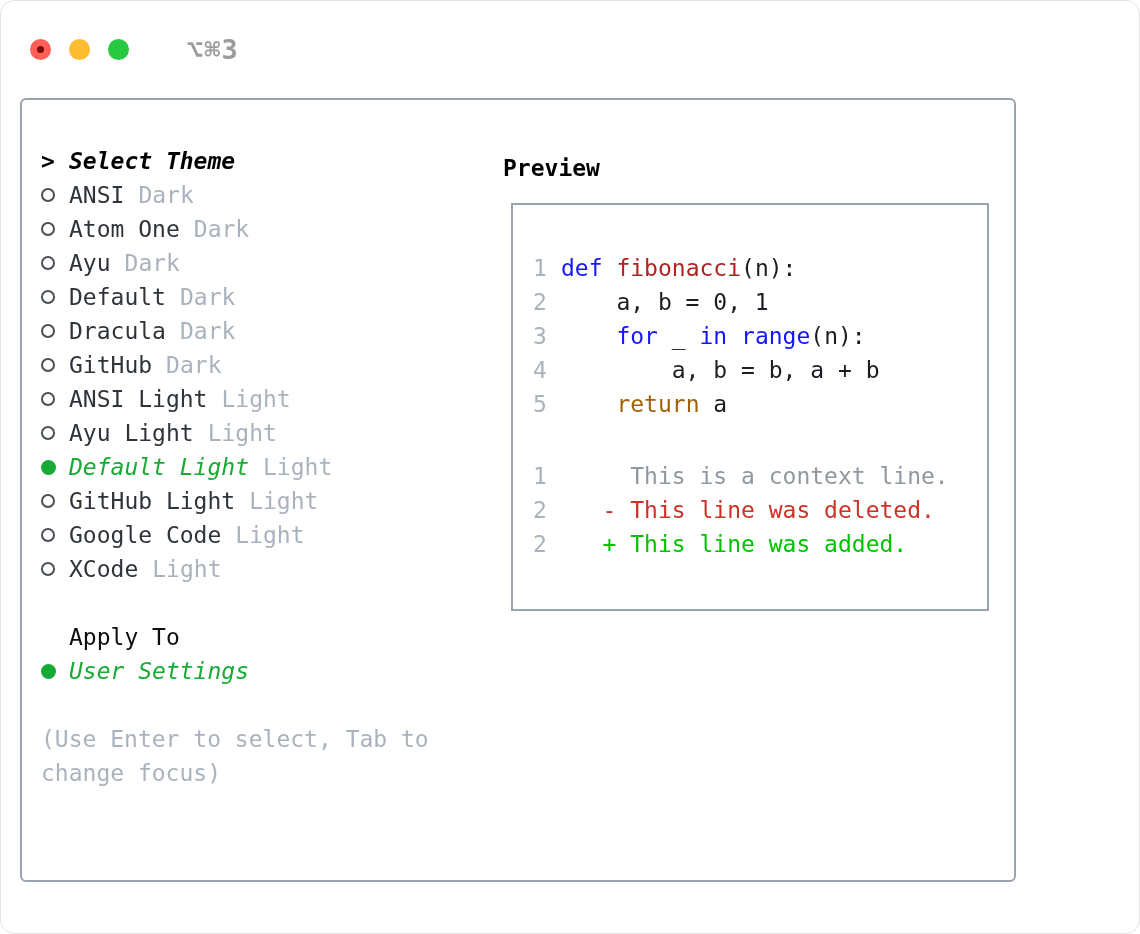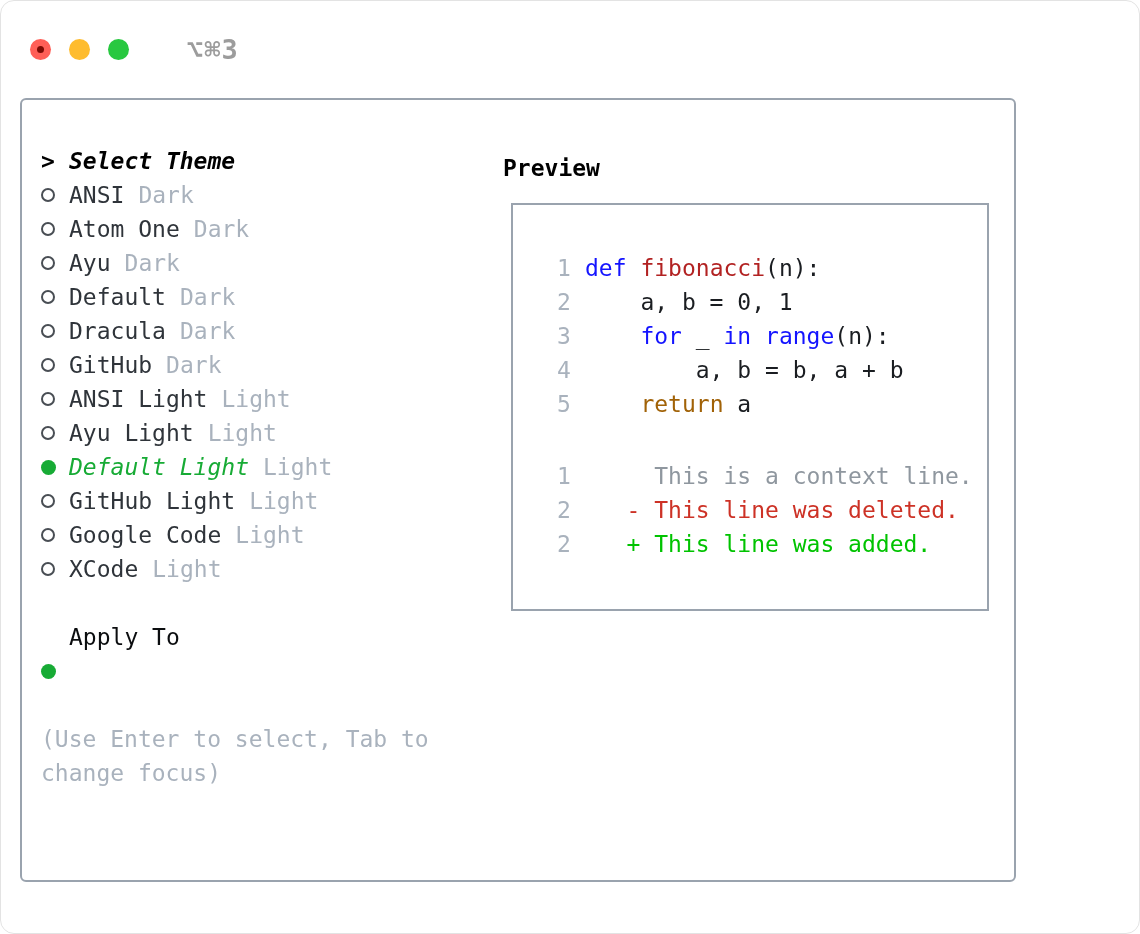--- a/index.html
+++ b/index.html
@@ -33,21 +33,21 @@
   .item-name{color:#2f343a;}
   .item-variant{color:var(--dim);margin-left:14px;}
   .selected .item-name{color:var(--green);font-style:italic;}
   .apply-section{margin-top:34px;}
   .apply-header{color:#0b0d0f;margin-left:28px;height:34px;line-height:34px;}
   .hint{margin-top:34px;color:var(--dim);width:434px;line-height:34px;}
   
   .preview-header{position:absolute;left:481px;top:51px;font-size:23px;line-height:34px;font-weight:bold;color:#000;}
   .preview-box{
     position:absolute;left:489px;top:103px;width:478px;height:408px;
-    border:2px solid var(--border);background:#fff;padding-left:24px;
+    border:2px solid var(--border);background:#fff;
   }
   .code-area{padding:46px 0 0 20px;font-size:23px;line-height:34px;}
   .line{white-space:pre;height:34px;}
   .ln{display:inline-block;width:28px;color:var(--linenum);}
   .diff-block{margin-top:38px;}
 </style>
 </head>
 <body>
 
 <div class="window">
@@ -78,21 +78,21 @@
           <div class="row"><span class="bullet-cell"><span class="ring"></span></span><span class="item-name">Ayu Light</span><span class="item-variant">Light</span></div>
           <div class="row selected"><span class="bullet-cell"><span class="ring filled"></span></span><span class="item-name">Default Light</span><span class="item-variant">Light</span></div>
           <div class="row"><span class="bullet-cell"><span class="ring"></span></span><span class="item-name">GitHub Light</span><span class="item-variant">Light</span></div>
           <div class="row"><span class="bullet-cell"><span class="ring"></span></span><span class="item-name">Google Code</span><span class="item-variant">Light</span></div>
           <div class="row"><span class="bullet-cell"><span class="ring"></span></span><span class="item-name">XCode</span><span class="item-variant">Light</span></div>
         </div>
 
       <div class="apply-section">
         <div class="apply-header">Apply To</div>
         <div id="apply-rows">
-            <div class="row selected"><span class="bullet-cell"><span class="ring filled"></span></span></div>
+            <div class="row selected"><span class="bullet-cell"><span class="ring filled"></span></span><span class="item-name">User Settings</span></div>
           </div>
       </div>
 
       <div class="hint">(Use Enter to select, Tab to change focus)</div>
     </div>
 
     <div class="preview-header">Preview</div>
 
     <div class="preview-box">
       <div class="code-area">

